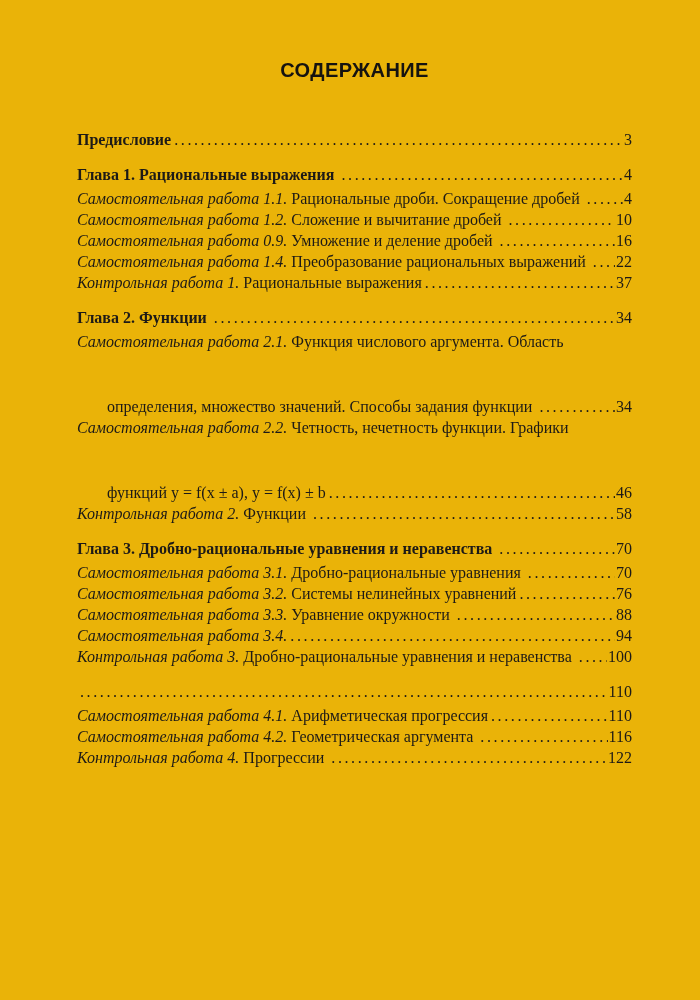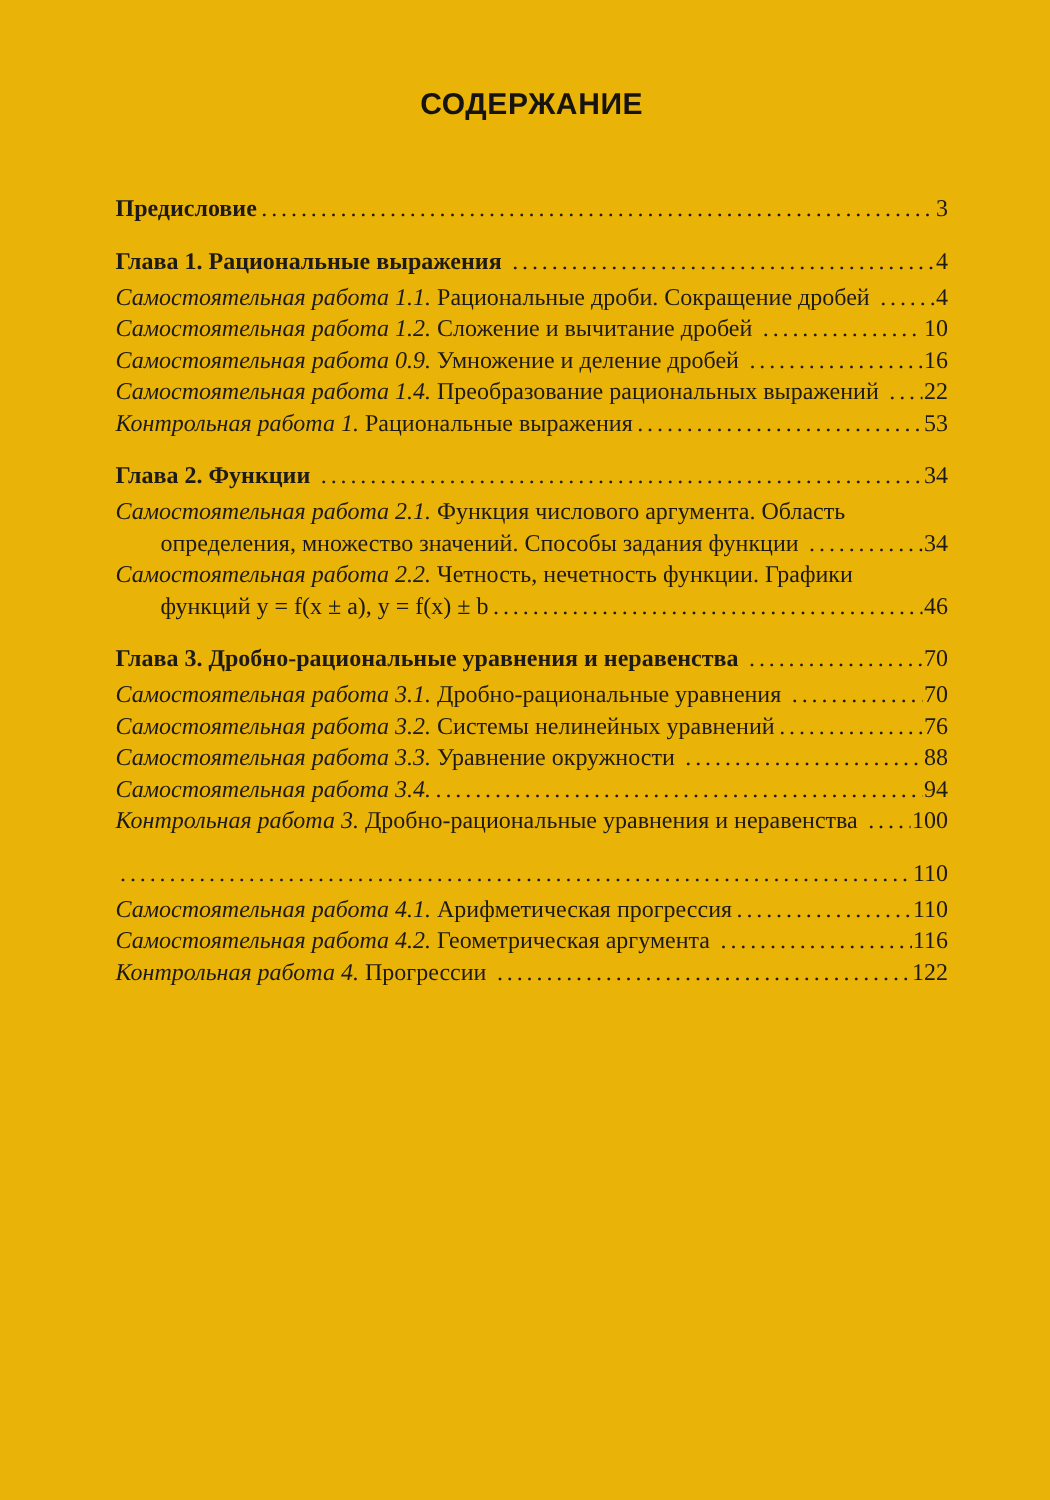--- a/index.html
+++ b/index.html
@@ -31,21 +31,21 @@
     color: #161310;
   }
   .toc-group { margin-top: 14px; }
   .toc-group:first-child { margin-top: 0; }
   .toc-entry.chapter { margin-bottom: 3px; }
   .toc-line { white-space: nowrap; }
   .toc-line.last {
     display: flex;
     align-items: baseline;
   }
-  .toc-line.cont { padding-left: 30px; }
+  .toc-line.cont { padding-left: 30px; margin-top: 44px; }
   .seg { white-space: pre; }
   .seg-b { font-weight: bold; text-align: right; }
   .seg-i { font-style: italic; }
   .seg-m { }
   .leader {
     flex: 1 1 auto;
     overflow: hidden;
     white-space: nowrap;
     min-width: 10px;
     margin: 0 1px 0 3px;
@@ -115,21 +115,21 @@
             <span class="seg"> Преобразование рациональных выражений </span>
             <span class="leader"></span>
             <span class="pagenum">22</span>
           </div>
         </div>
         <div class="toc-entry">
           <div class="toc-line last">
             <span class="seg seg-i">Контрольная работа 1.</span>
             <span class="seg"> Рациональные выражения</span>
             <span class="leader"></span>
-            <span class="pagenum">53</span>
+            <span class="pagenum">37</span>
           </div>
         </div>
       </div>
       <div class="toc-group">
         <div class="toc-entry chapter">
           <div class="toc-line last">
             <span class="seg seg-b">Глава 2. Функции </span>
             <span class="leader"></span>
             <span class="pagenum">34</span>
           </div>
@@ -144,20 +144,28 @@
         </div>
         <div class="toc-entry">
           <div class="toc-line"><span class="seg seg-i">Самостоятельная работа 2.2.</span><span class="seg"> Четность, нечетность функции. Графики</span></div>
           <div class="toc-line cont last">
             <span class="seg">функций </span>
             <span class="seg seg-m">y = f(x ± a), y = f(x) ± b</span>
             <span class="leader"></span>
             <span class="pagenum">46</span>
           </div>
         </div>
+        <div class="toc-entry">
+          <div class="toc-line last">
+            <span class="seg seg-i">Контрольная работа 2.</span>
+            <span class="seg"> Функции </span>
+            <span class="leader"></span>
+            <span class="pagenum">58</span>
+          </div>
+        </div>
       </div>
       <div class="toc-group">
         <div class="toc-entry chapter">
           <div class="toc-line last">
             <span class="seg seg-b">Глава 3. Дробно-рациональные уравнения и неравенства </span>
             <span class="leader"></span>
             <span class="pagenum">70</span>
           </div>
         </div>
         <div class="toc-entry">

